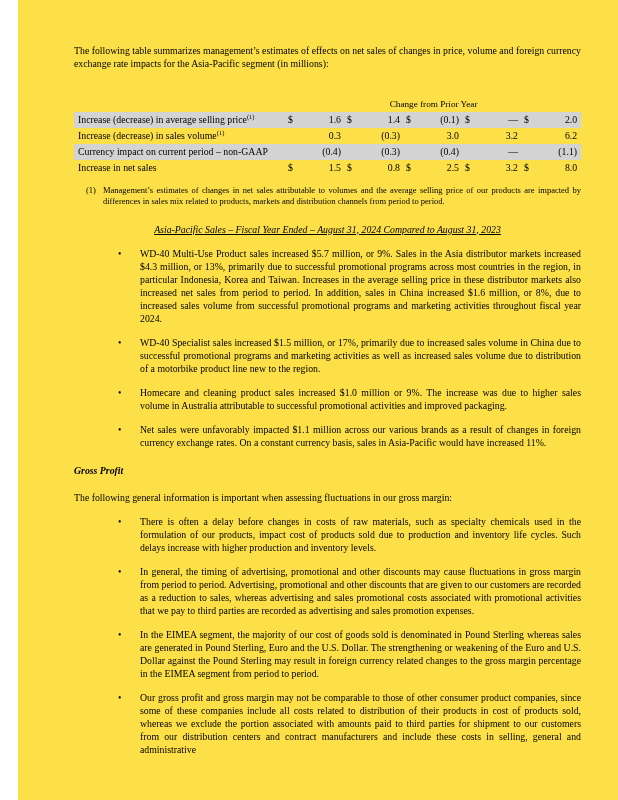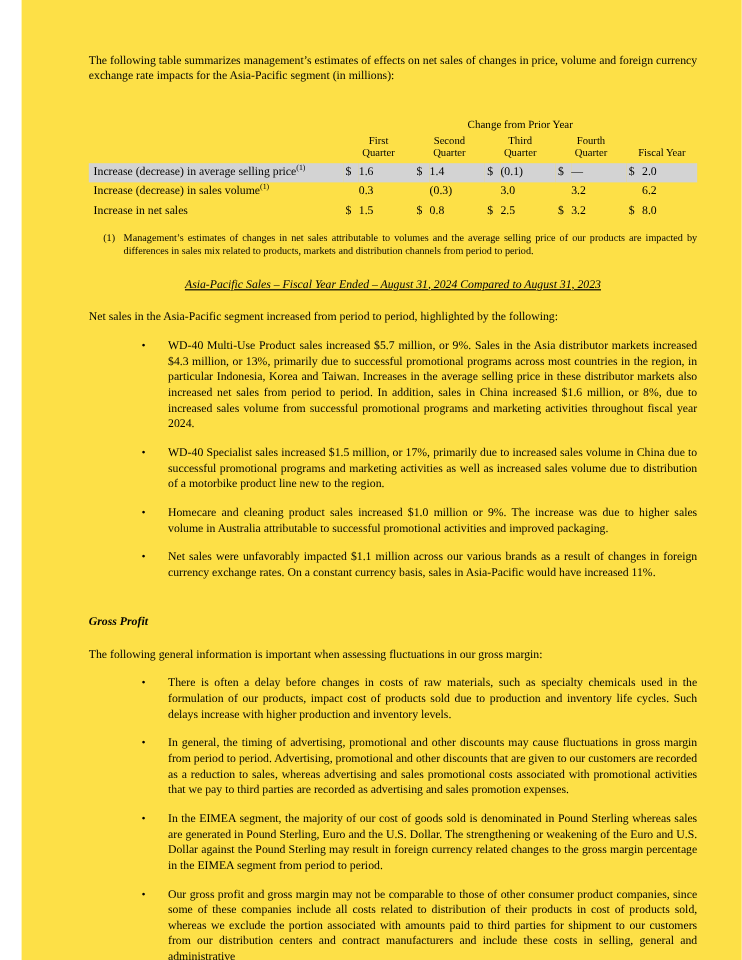--- a/index.html
+++ b/index.html
@@ -16,37 +16,37 @@
   
   .tbl-wrap { margin-top:29px; }
   table { border-collapse:collapse; width:100%; table-layout:fixed; }
   td, th { padding:0; margin:0; vertical-align:bottom; font-size:9.8px; line-height:12px; }
   th { font-weight:normal; font-size:8.9px; line-height:10.5px; text-align:center; }
   .spanner-cell { padding-bottom:2px; font-size:9.2px; }
   .colhead { padding-bottom:3px; }
   .data-row td { height:16px; vertical-align:middle; }
   .lbl { text-align:left; padding-left:4px; }
   .cur { text-align:left; padding-left:2px; }
-  .val { text-align:left; padding-right:4px; }
+  .val { text-align:right; padding-right:4px; }
   .shaded td { background:#d3d3d3; }
   sup { font-size:6.5px; vertical-align:super; line-height:0; }
 
   
   .footnote {
     margin-top:9px; font-size:8.5px; line-height:11px;
     padding-left:29px; text-indent:-17px; text-align:justify;
   }
   .fn-marker { display:inline-block; width:17px; text-indent:0; }
 
   
   .section-heading {
     margin-top:16px; font-style:italic; text-decoration:underline;text-align:center;
   }
   .sub-heading {
-    margin-top:28px; font-style:italic; font-weight:bold;
+    margin-top:15px; font-style:italic; font-weight:bold;
   }
   .intro { margin-top:14px; text-align:justify; }
 
   
   .bullets { margin-top:3px; }
   .bullet {
     position:relative; padding-left:66px; margin-top:11px; text-align:justify;
   }
   .bullet .marker {
     position:absolute; left:44px; top:0; font-size:9.8px;
@@ -79,43 +79,20 @@
           <col style="width:13px">
             <col style="width:46px">
           <col style="width:13px">
             <col style="width:46px">
         </colgroup>
         <thead>
           <tr>
             <th></th>
             <th class="spanner-cell" colspan="10">Change from Prior Year</th>
           </tr>
-          <tr>
-            <th></th>
-            <th class="colhead" colspan="2">
-              <div>First</div>
-              <div>Quarter</div>
-            </th>
-            <th class="colhead" colspan="2">
-              <div>Second</div>
-              <div>Quarter</div>
-            </th>
-            <th class="colhead" colspan="2">
-              <div>Third</div>
-              <div>Quarter</div>
-            </th>
-            <th class="colhead" colspan="2">
-              <div>Fourth</div>
-              <div>Quarter</div>
-            </th>
-            <th class="colhead" colspan="2">
-              <div>Fiscal Year</div>
-              <div></div>
-            </th>
-          </tr>
         </thead>
         <tbody>
           <tr class="data-row shaded">
             <td class="lbl"><span>Increase (decrease) in average selling price</span><sup>(1)</sup></td>
             <td class="cur">$</td>
             <td class="val">1.6</td>
             <td class="cur">$</td>
             <td class="val">1.4</td>
             <td class="cur">$</td>
             <td class="val">(0.1)</td>
@@ -130,20 +107,33 @@
             <td class="val">0.3</td>
             <td class="cur"></td>
             <td class="val">(0.3)</td>
             <td class="cur"></td>
             <td class="val">3.0</td>
             <td class="cur"></td>
             <td class="val">3.2</td>
             <td class="cur"></td>
             <td class="val">6.2</td>
           </tr>
+          <tr class="data-row shaded">
+            <td class="lbl"><span>Currency impact on current period – non-GAAP</span><sup></sup></td>
+            <td class="cur"></td>
+            <td class="val">(0.4)</td>
+            <td class="cur"></td>
+            <td class="val">(0.3)</td>
+            <td class="cur"></td>
+            <td class="val">(0.4)</td>
+            <td class="cur"></td>
+            <td class="val">—</td>
+            <td class="cur"></td>
+            <td class="val">(1.1)</td>
+          </tr>
           <tr class="data-row">
             <td class="lbl"><span>Increase in net sales</span><sup></sup></td>
             <td class="cur">$</td>
             <td class="val">1.5</td>
             <td class="cur">$</td>
             <td class="val">0.8</td>
             <td class="cur">$</td>
             <td class="val">2.5</td>
             <td class="cur">$</td>
             <td class="val">3.2</td>
@@ -151,21 +141,20 @@
             <td class="val">8.0</td>
           </tr>
         </tbody>
       </table>
     </div>
 
     <div class="footnote"><span class="fn-marker">(1)</span><span>Management’s estimates of changes in net sales attributable to volumes and the average selling price of our products are impacted by differences in sales mix related to products, markets and distribution channels from period to period.</span></div>
 
     <div class="section-heading">Asia-Pacific Sales – Fiscal Year Ended – August 31, 2024 Compared to August 31, 2023</div>
 
-    <div class="intro">Net sales in the Asia-Pacific segment increased from period to period, highlighted by the following:</div>
 
     <div class="bullets">
       <div class="bullet"><span class="marker">•</span><span>WD-40 Multi-Use Product sales increased $5.7 million, or 9%. Sales in the Asia distributor markets increased $4.3 million, or 13%, primarily due to successful promotional programs across most countries in the region, in particular Indonesia, Korea and Taiwan. Increases in the average selling price in these distributor markets also increased net sales from period to period. In addition, sales in China increased $1.6 million, or 8%, due to increased sales volume from successful promotional programs and marketing activities throughout fiscal year 2024.</span></div>
       <div class="bullet"><span class="marker">•</span><span>WD-40 Specialist sales increased $1.5 million, or 17%, primarily due to increased sales volume in China due to successful promotional programs and marketing activities as well as increased sales volume due to distribution of a motorbike product line new to the region.</span></div>
       <div class="bullet"><span class="marker">•</span><span>Homecare and cleaning product sales increased $1.0 million or 9%. The increase was due to higher sales volume in Australia attributable to successful promotional activities and improved packaging.</span></div>
       <div class="bullet"><span class="marker">•</span><span>Net sales were unfavorably impacted $1.1 million across our various brands as a result of changes in foreign currency exchange rates. On a constant currency basis, sales in Asia-Pacific would have increased 11%.</span></div>
     </div>
 
     <div class="sub-heading">Gross Profit</div>
 

